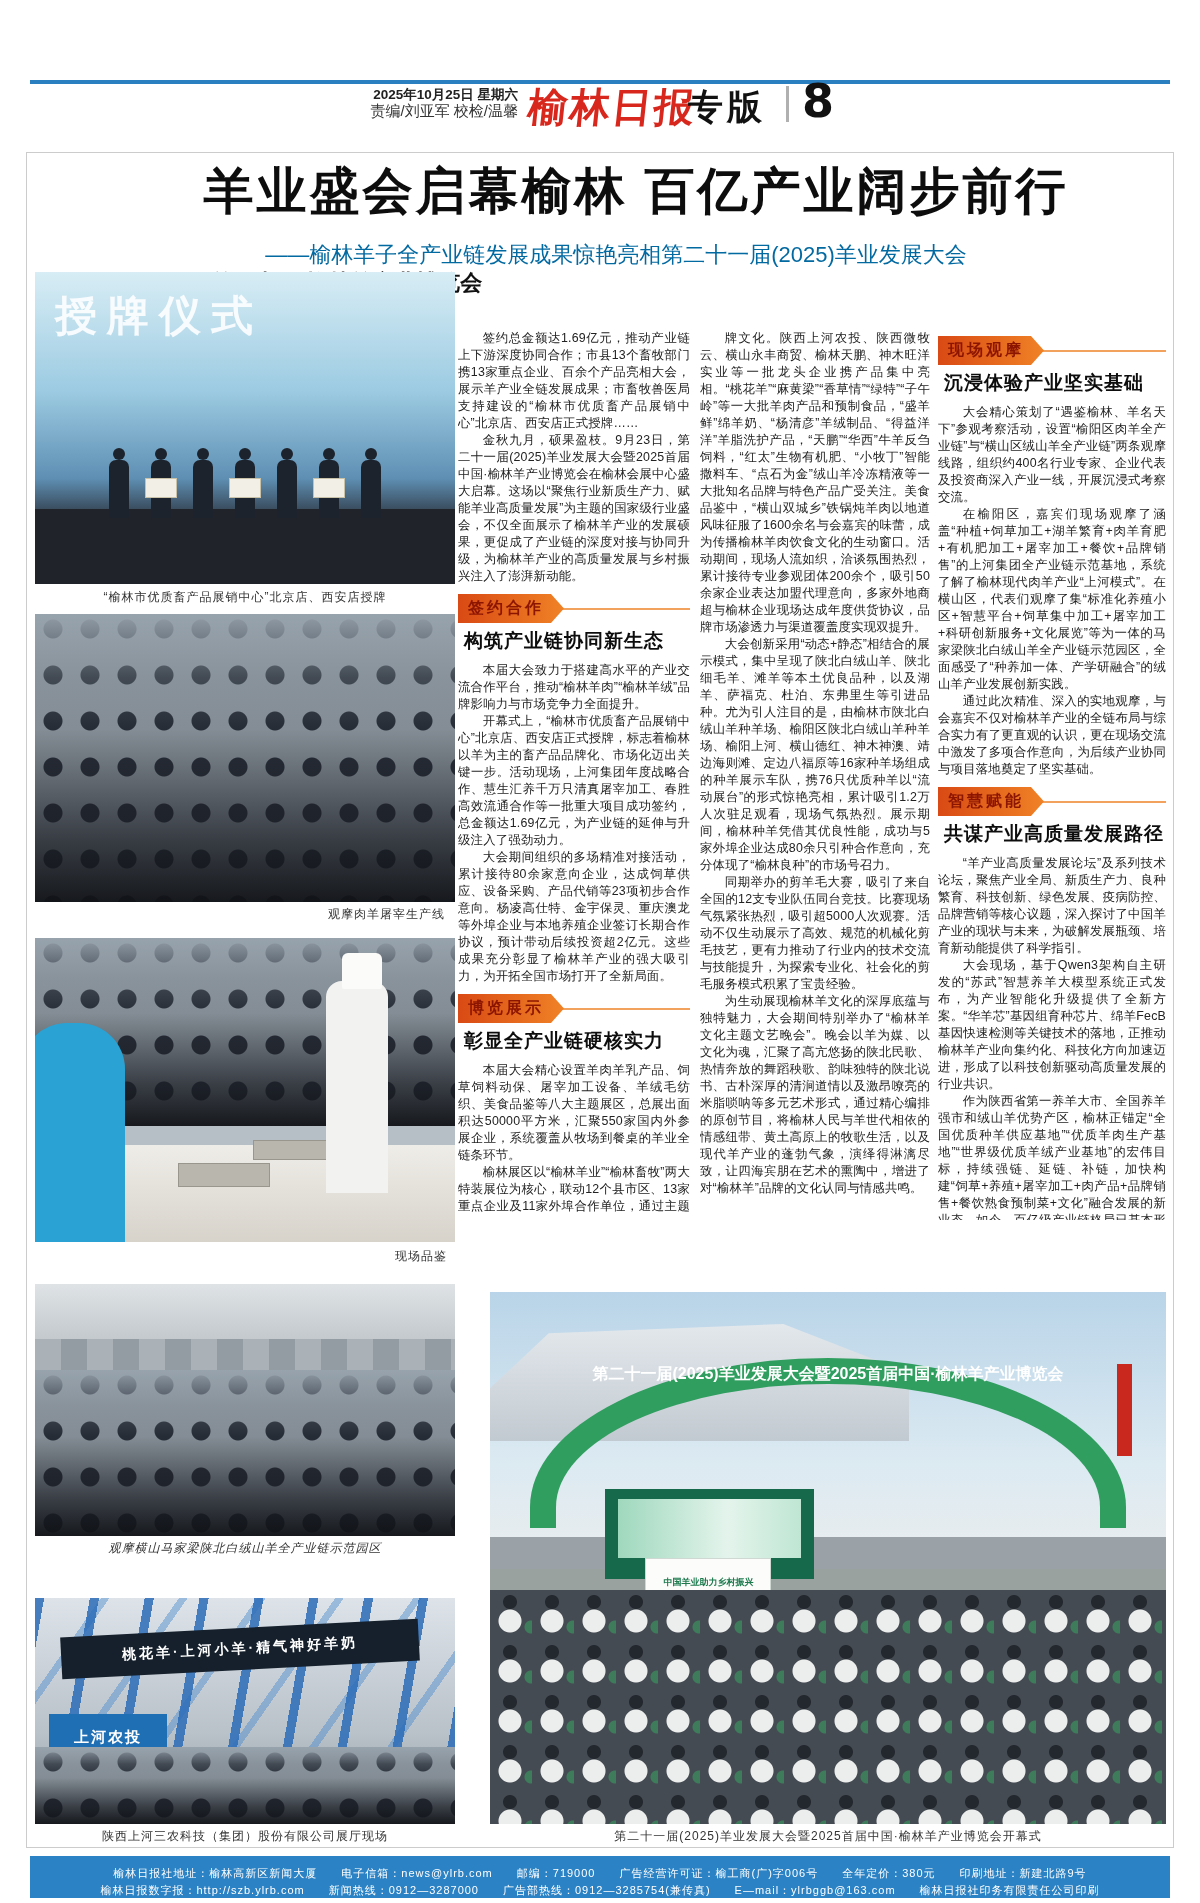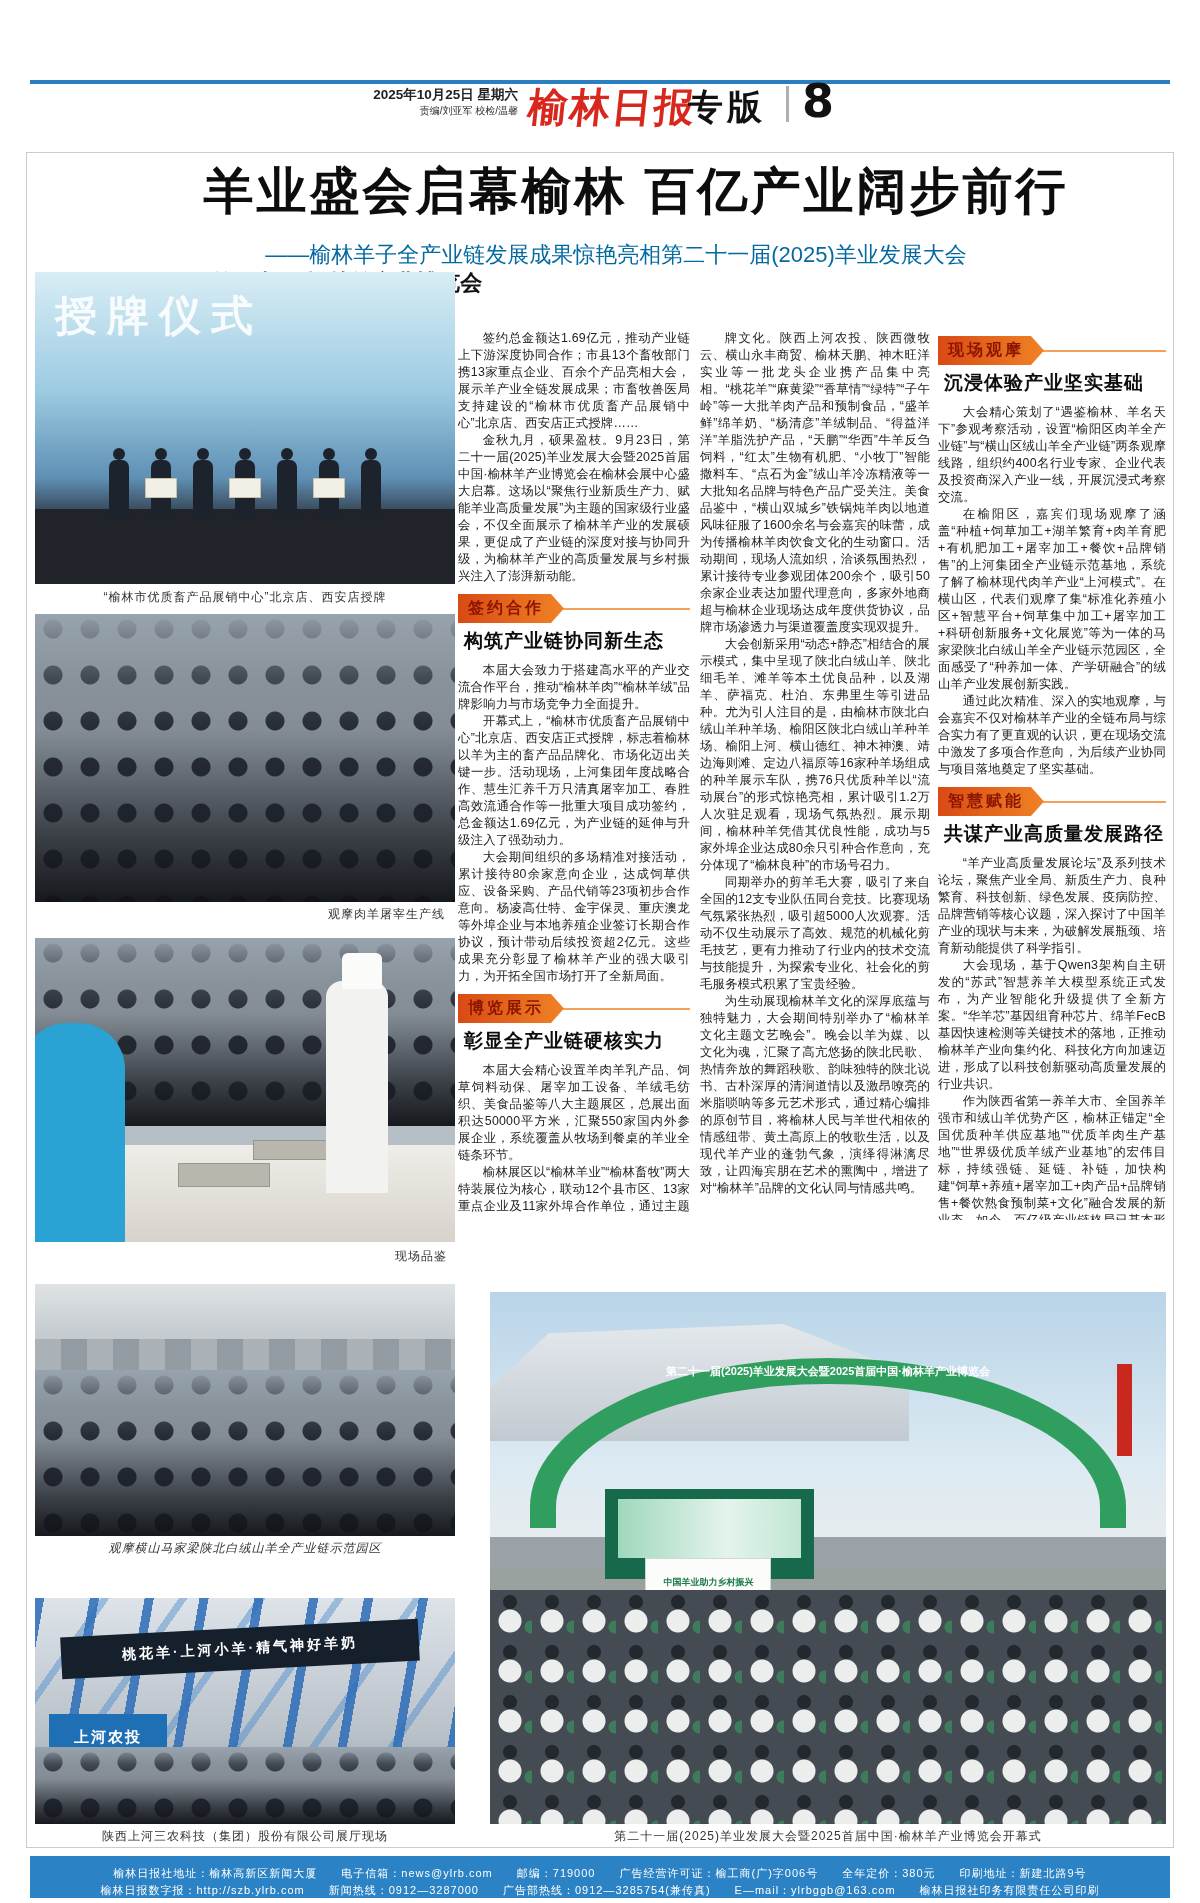--- a/index.html
+++ b/index.html
@@ -4,21 +4,21 @@
 <style>
   html,body{margin:0;padding:0;background:#ffffff;}
   #page{position:relative;width:1200px;height:1903px;background:#fff;margin:0 auto;overflow:hidden;
         font-family:"Liberation Sans","DejaVu Sans",sans-serif;color:#1a1a1a;border-radius:29px;}
   .abs{position:absolute;}
 
   
   .top-rule{left:30px;top:80px;width:1140px;height:4px;background:#2a7fc1;}
   .mh-date{left:300px;top:87px;width:218px;text-align:right;line-height:16px;}
   .mh-date .d1{font-size:13.5px;font-weight:bold;color:#222;}
-  .mh-date .d2{font-size:10px;color:#333;}
+  .mh-date .d2{font-size:15px;color:#333;}
   .brand{left:528px;top:80px;font-size:40px;font-weight:800;color:#d8281e;
          transform:skewX(-6deg);letter-spacing:2px;}
   .edition{left:688px;top:84px;font-size:35px;font-weight:900;color:#111;letter-spacing:4px;}
   .ed-div{left:786px;top:86px;width:3px;height:36px;background:#b0b0b0;}
   .pageno{left:802px;top:74px;font-size:46px;font-weight:600;color:#111;font-family:"DejaVu Sans",sans-serif;}
   .page-frame{left:26px;top:152px;width:1146px;height:1694px;border:1px solid #cccccc;}
 
   
   .headline{left:0;top:158px;width:1200px;text-align:center;font-size:50px;font-weight:700;
             color:#0d0d0d;letter-spacing:3px;margin-left:36px;}
@@ -67,21 +67,21 @@
   .p5-box{left:14px;bottom:64px;width:118px;height:46px;background:#1f6fb5;color:#fff;font-size:15px;
           font-weight:bold;letter-spacing:2px;display:flex;align-items:center;justify-content:center;}
   .p5-crowd{left:0;bottom:0;right:0;height:34%;}
 
   
   .big-sky{left:0;top:0;right:0;height:46%;background:linear-gradient(180deg,#b9d4e8 0%,#dcEAf2 70%,#e6ecef 100%);}
   .big-bldg{left:0;top:6%;width:62%;height:22%;background:linear-gradient(180deg,#e3e8ec,#c2cad1);
             clip-path:polygon(0 55%,14% 8%,70% 0,100% 42%,100% 100%,0 100%);}
   .big-arch{left:40px;right:40px;top:66px;height:170px;border:26px solid #2f9e5f;border-bottom:none;
             border-radius:340px 340px 0 0 / 170px 170px 0 0;box-sizing:border-box;}
-  .big-arch-text{left:0;right:0;top:72px;text-align:center;color:#ffffff;font-size:11px;font-weight:bold;white-space:nowrap;}
+  .big-arch-text{left:0;right:0;top:72px;text-align:center;color:#ffffff;font-size:16px;font-weight:bold;white-space:nowrap;}
   .big-stage{left:17%;top:37%;width:31%;height:17%;background:#17694b;}
   .big-screen{left:19%;top:39%;width:27%;height:11%;background:linear-gradient(90deg,#9fd8bd,#e4f4ec 60%,#bfe6d3);}
   .big-board{left:23%;top:50%;width:124px;height:46px;background:#fcfcfa;border:1px solid #cfd8d2;
              color:#1d7a4e;font-size:9px;font-weight:bold;display:flex;align-items:center;justify-content:center;text-align:center;}
   .big-ground{left:0;top:52%;right:0;height:6%;background:#9aa29f;}
   .big-chairs{left:0;bottom:0;right:0;height:44%;background-color:#454b52;
     background-image:
       radial-gradient(circle at 20px 12px, #23272e 6.5px, rgba(0,0,0,0) 7.5px),
       radial-gradient(circle at 20px 31px, #eceeed 11px, rgba(0,0,0,0) 12px),
       radial-gradient(circle at 41px 37px, rgba(58,150,96,.65) 6px, rgba(0,0,0,0) 7px);

